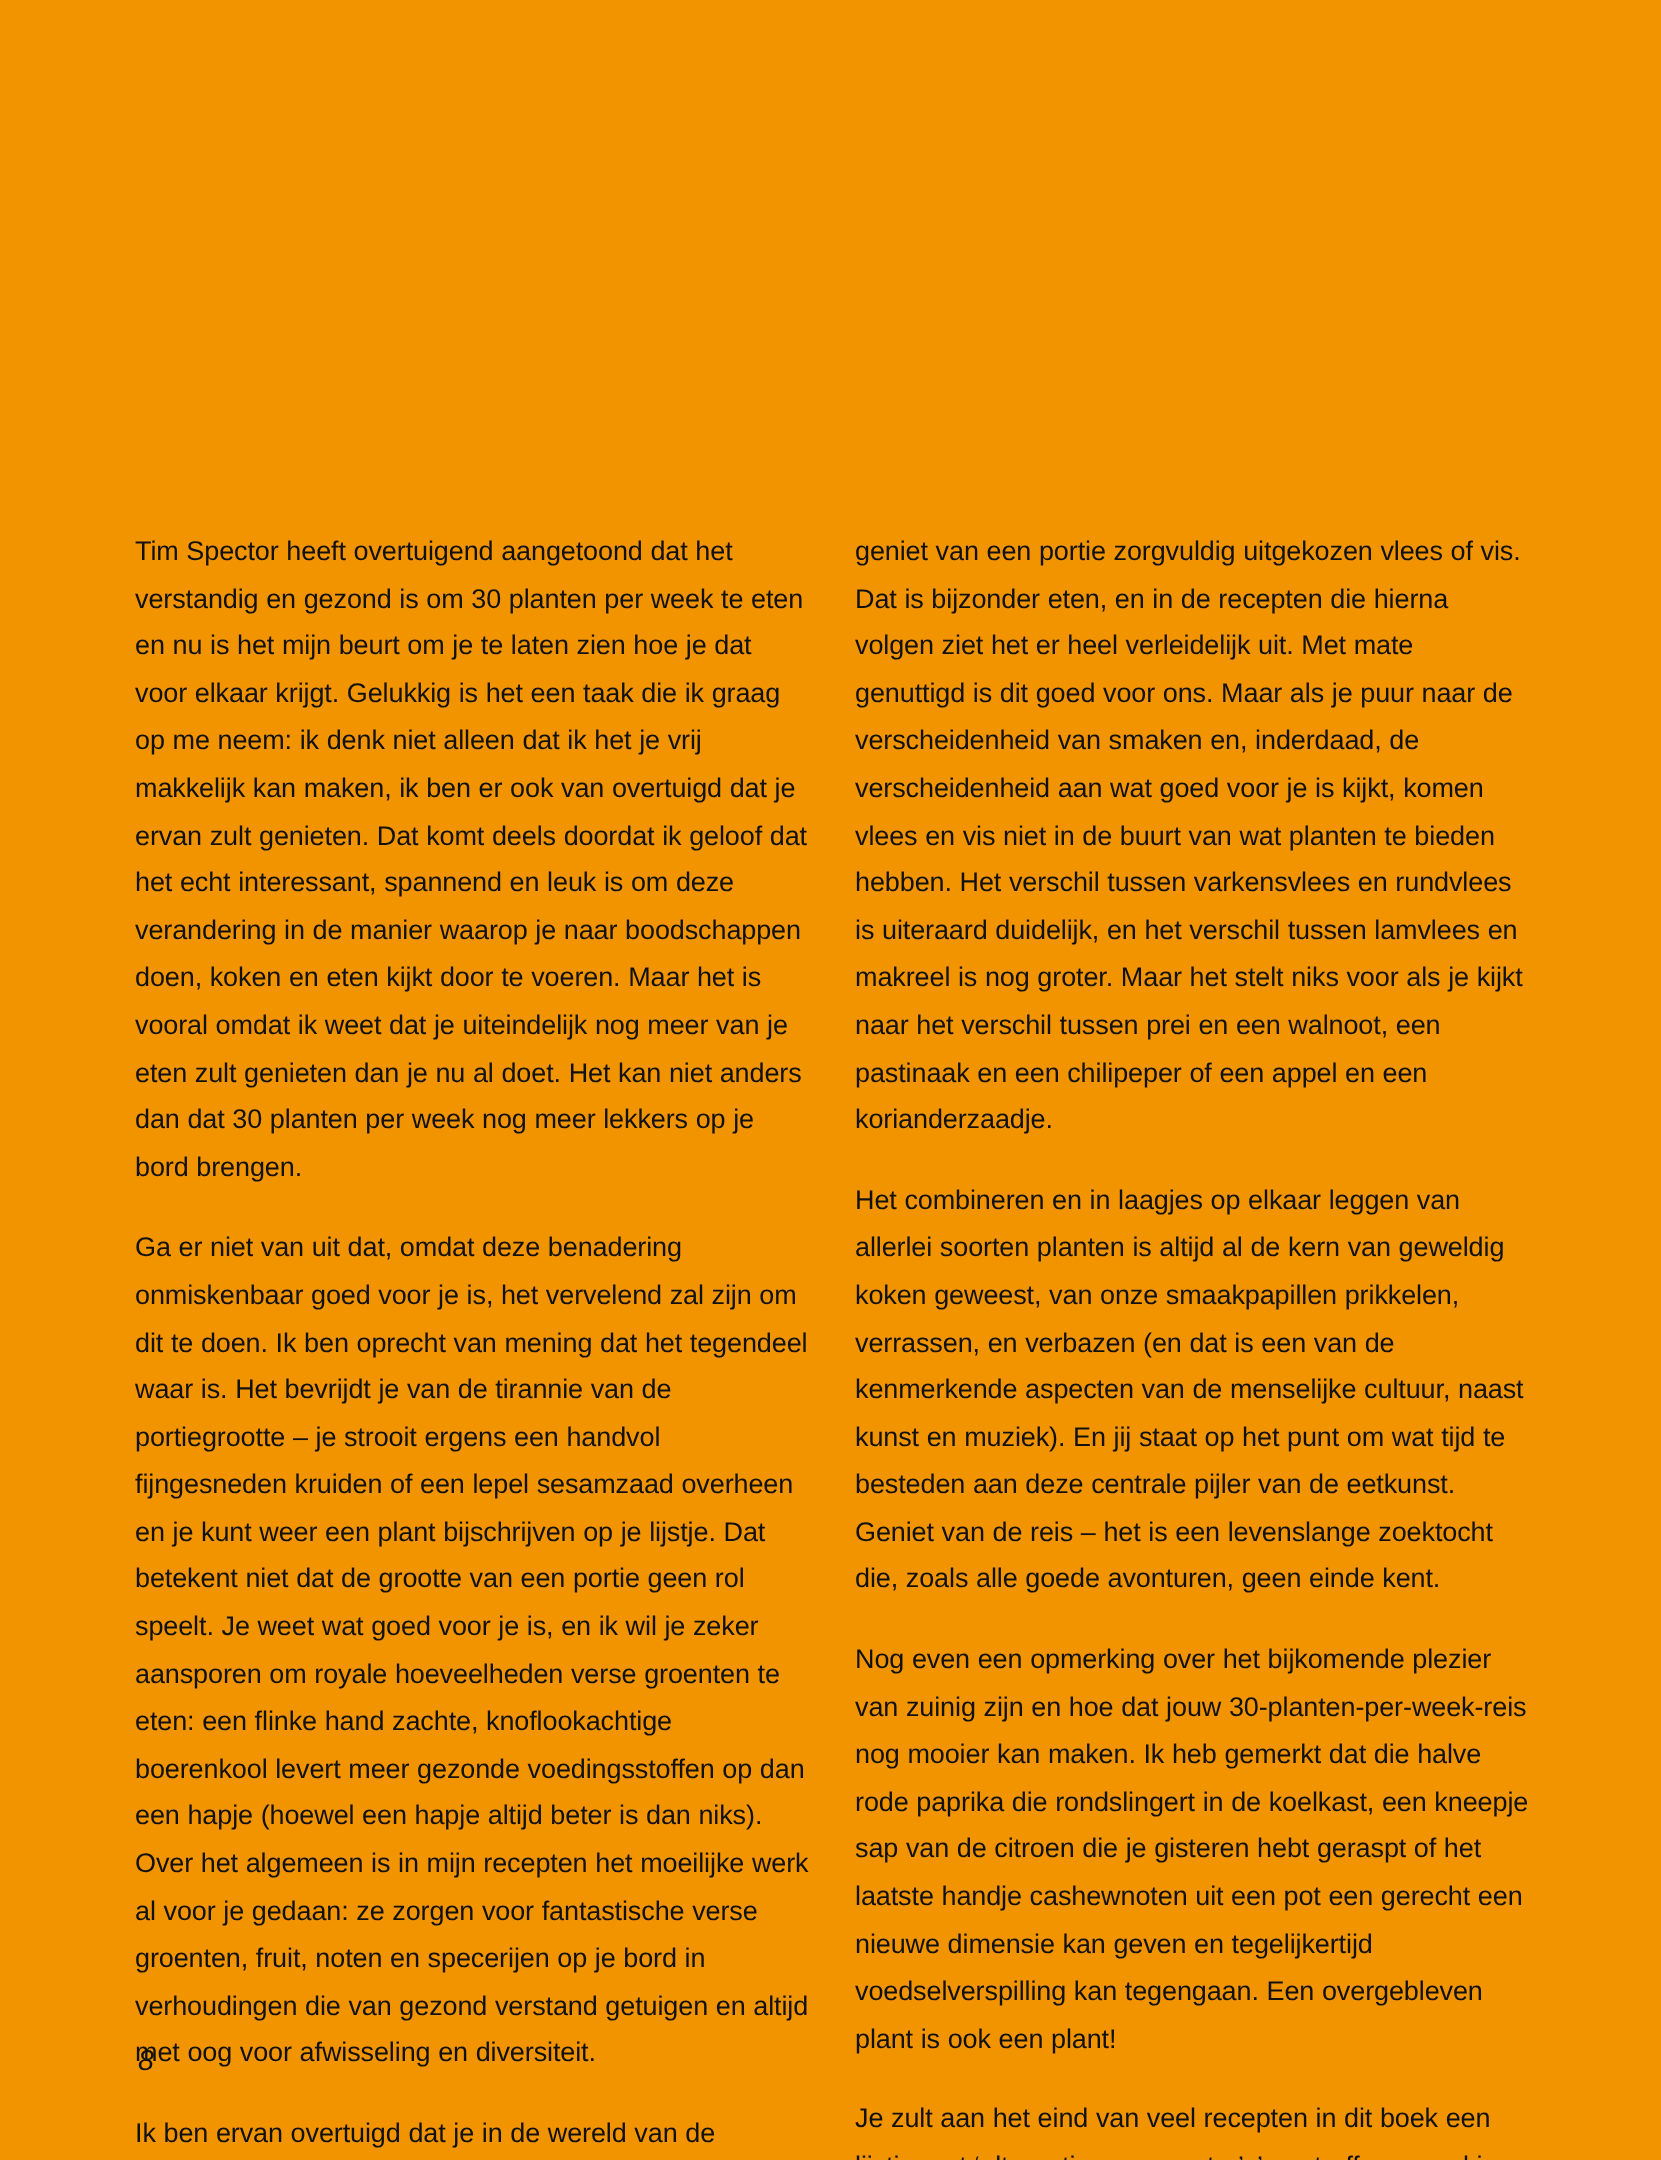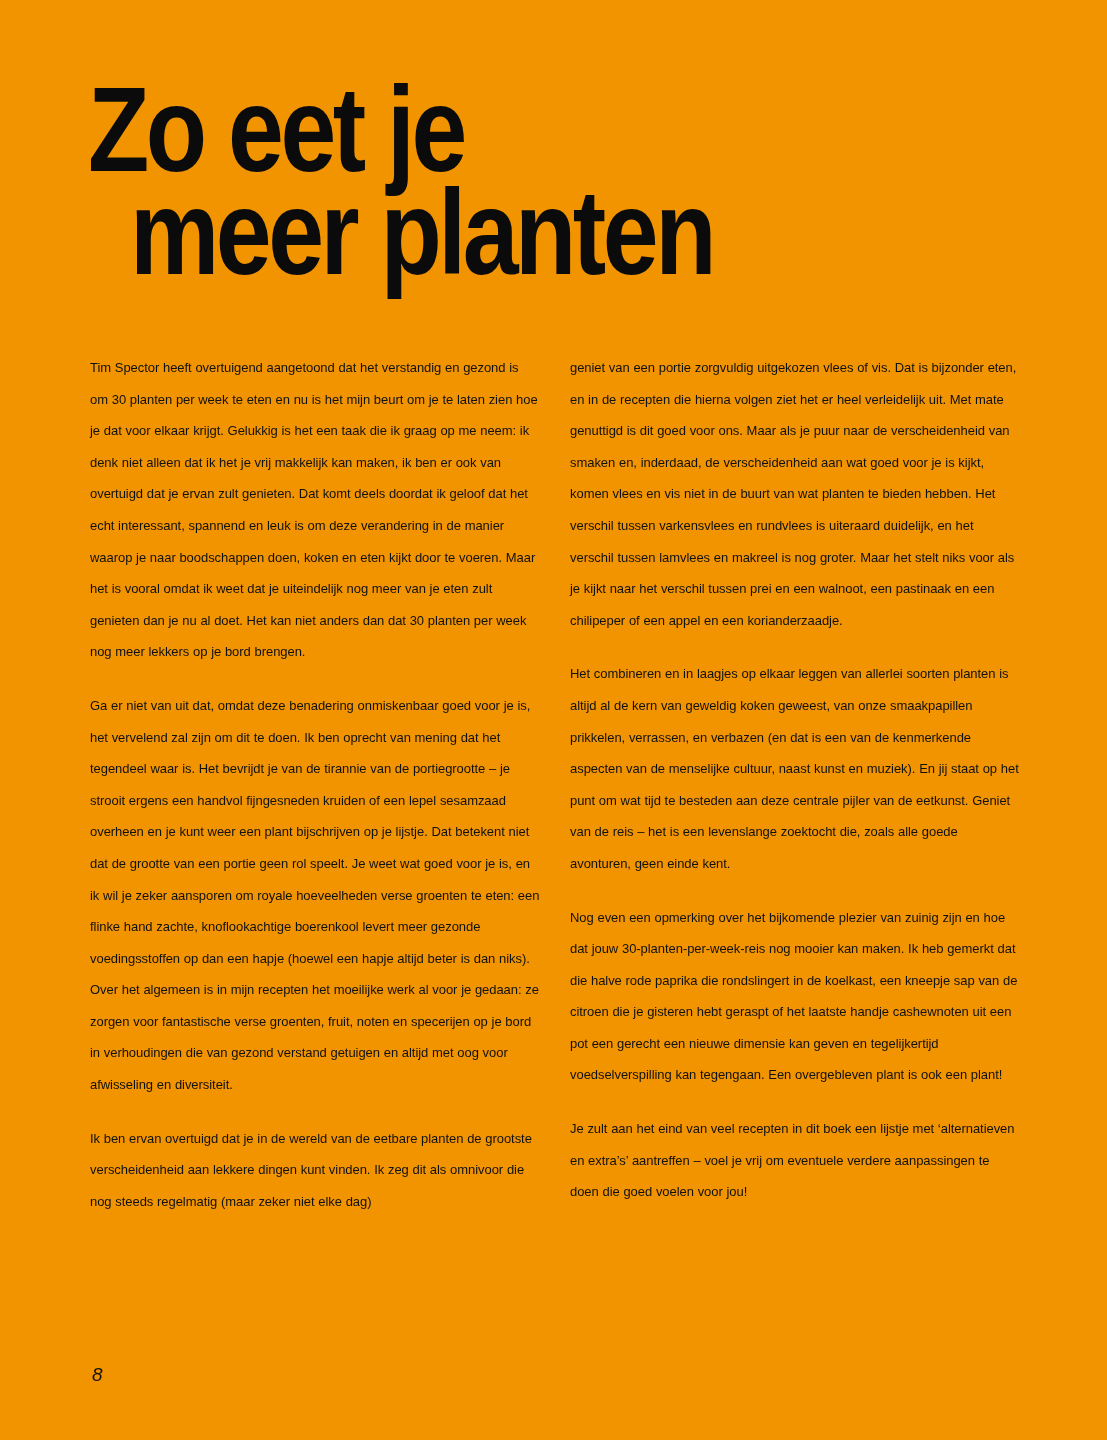--- a/index.html
+++ b/index.html
@@ -69,21 +69,21 @@
   }
   .col-left {
     width: 450px;
     margin-left: 90px;
   }
   .col-right {
     width: 450px;
   }
   .col p {
     margin: 0 0 22px 0;
-    font-size: 13px;
+    font-size: 18px;
     line-height: 31.6px;
     letter-spacing: -0.004em;
     color: #111111;
     word-spacing: 0.2px;
   }
   .col p:last-child {
     margin-bottom: 0;
   }
 
   
@@ -95,24 +95,20 @@
     font-style: italic;
     color: #111111;
     letter-spacing: 0.01em;
   }
 </style>
 </head>
 <body>
 
 <div class="page">
 
-  <div class="title-block">
-    <div class="title-line title-line-1">Zo eet je</div>
-    <div class="title-line title-line-2">meer planten</div>
-  </div>
 
   <div class="columns">
 
     <div class="col col-left">
       <p>Tim Spector heeft overtuigend aangetoond dat het verstandig en gezond is om 30 planten per week te eten en nu is het mijn beurt om je te laten zien hoe je dat voor elkaar krijgt. Gelukkig is het een taak die ik graag op me neem: ik denk niet alleen dat ik het je vrij makkelijk kan maken, ik ben er ook van overtuigd dat je ervan zult genieten. Dat komt deels doordat ik geloof dat het echt interessant, spannend en leuk is om deze verandering in de manier waarop je naar boodschappen doen, koken en eten kijkt door te voeren. Maar het is vooral omdat ik weet dat je uiteindelijk nog meer van je eten zult genieten dan je nu al doet. Het kan niet anders dan dat 30 planten per week nog meer lekkers op je bord brengen.</p>
       <p>Ga er niet van uit dat, omdat deze benadering onmiskenbaar goed voor je is, het vervelend zal zijn om dit te doen. Ik ben oprecht van mening dat het tegendeel waar is. Het bevrijdt je van de tirannie van de portiegrootte – je strooit ergens een handvol fijngesneden kruiden of een lepel sesamzaad overheen en je kunt weer een plant bijschrijven op je lijstje. Dat betekent niet dat de grootte van een portie geen rol speelt. Je weet wat goed voor je is, en ik wil je zeker aansporen om royale hoeveelheden verse groenten te eten: een flinke hand zachte, knoflookachtige boerenkool levert meer gezonde voedingsstoffen op dan een hapje (hoewel een hapje altijd beter is dan niks). Over het algemeen is in mijn recepten het moeilijke werk al voor je gedaan: ze zorgen voor fantastische verse groenten, fruit, noten en specerijen op je bord in verhoudingen die van gezond verstand getuigen en altijd met oog voor afwisseling en diversiteit.</p>
       <p>Ik ben ervan overtuigd dat je in de wereld van de eetbare planten de grootste verscheidenheid aan lekkere dingen kunt vinden. Ik zeg dit als omnivoor die nog steeds regelmatig (maar zeker niet elke dag)</p>
     </div>
 
     <div class="col col-right">

